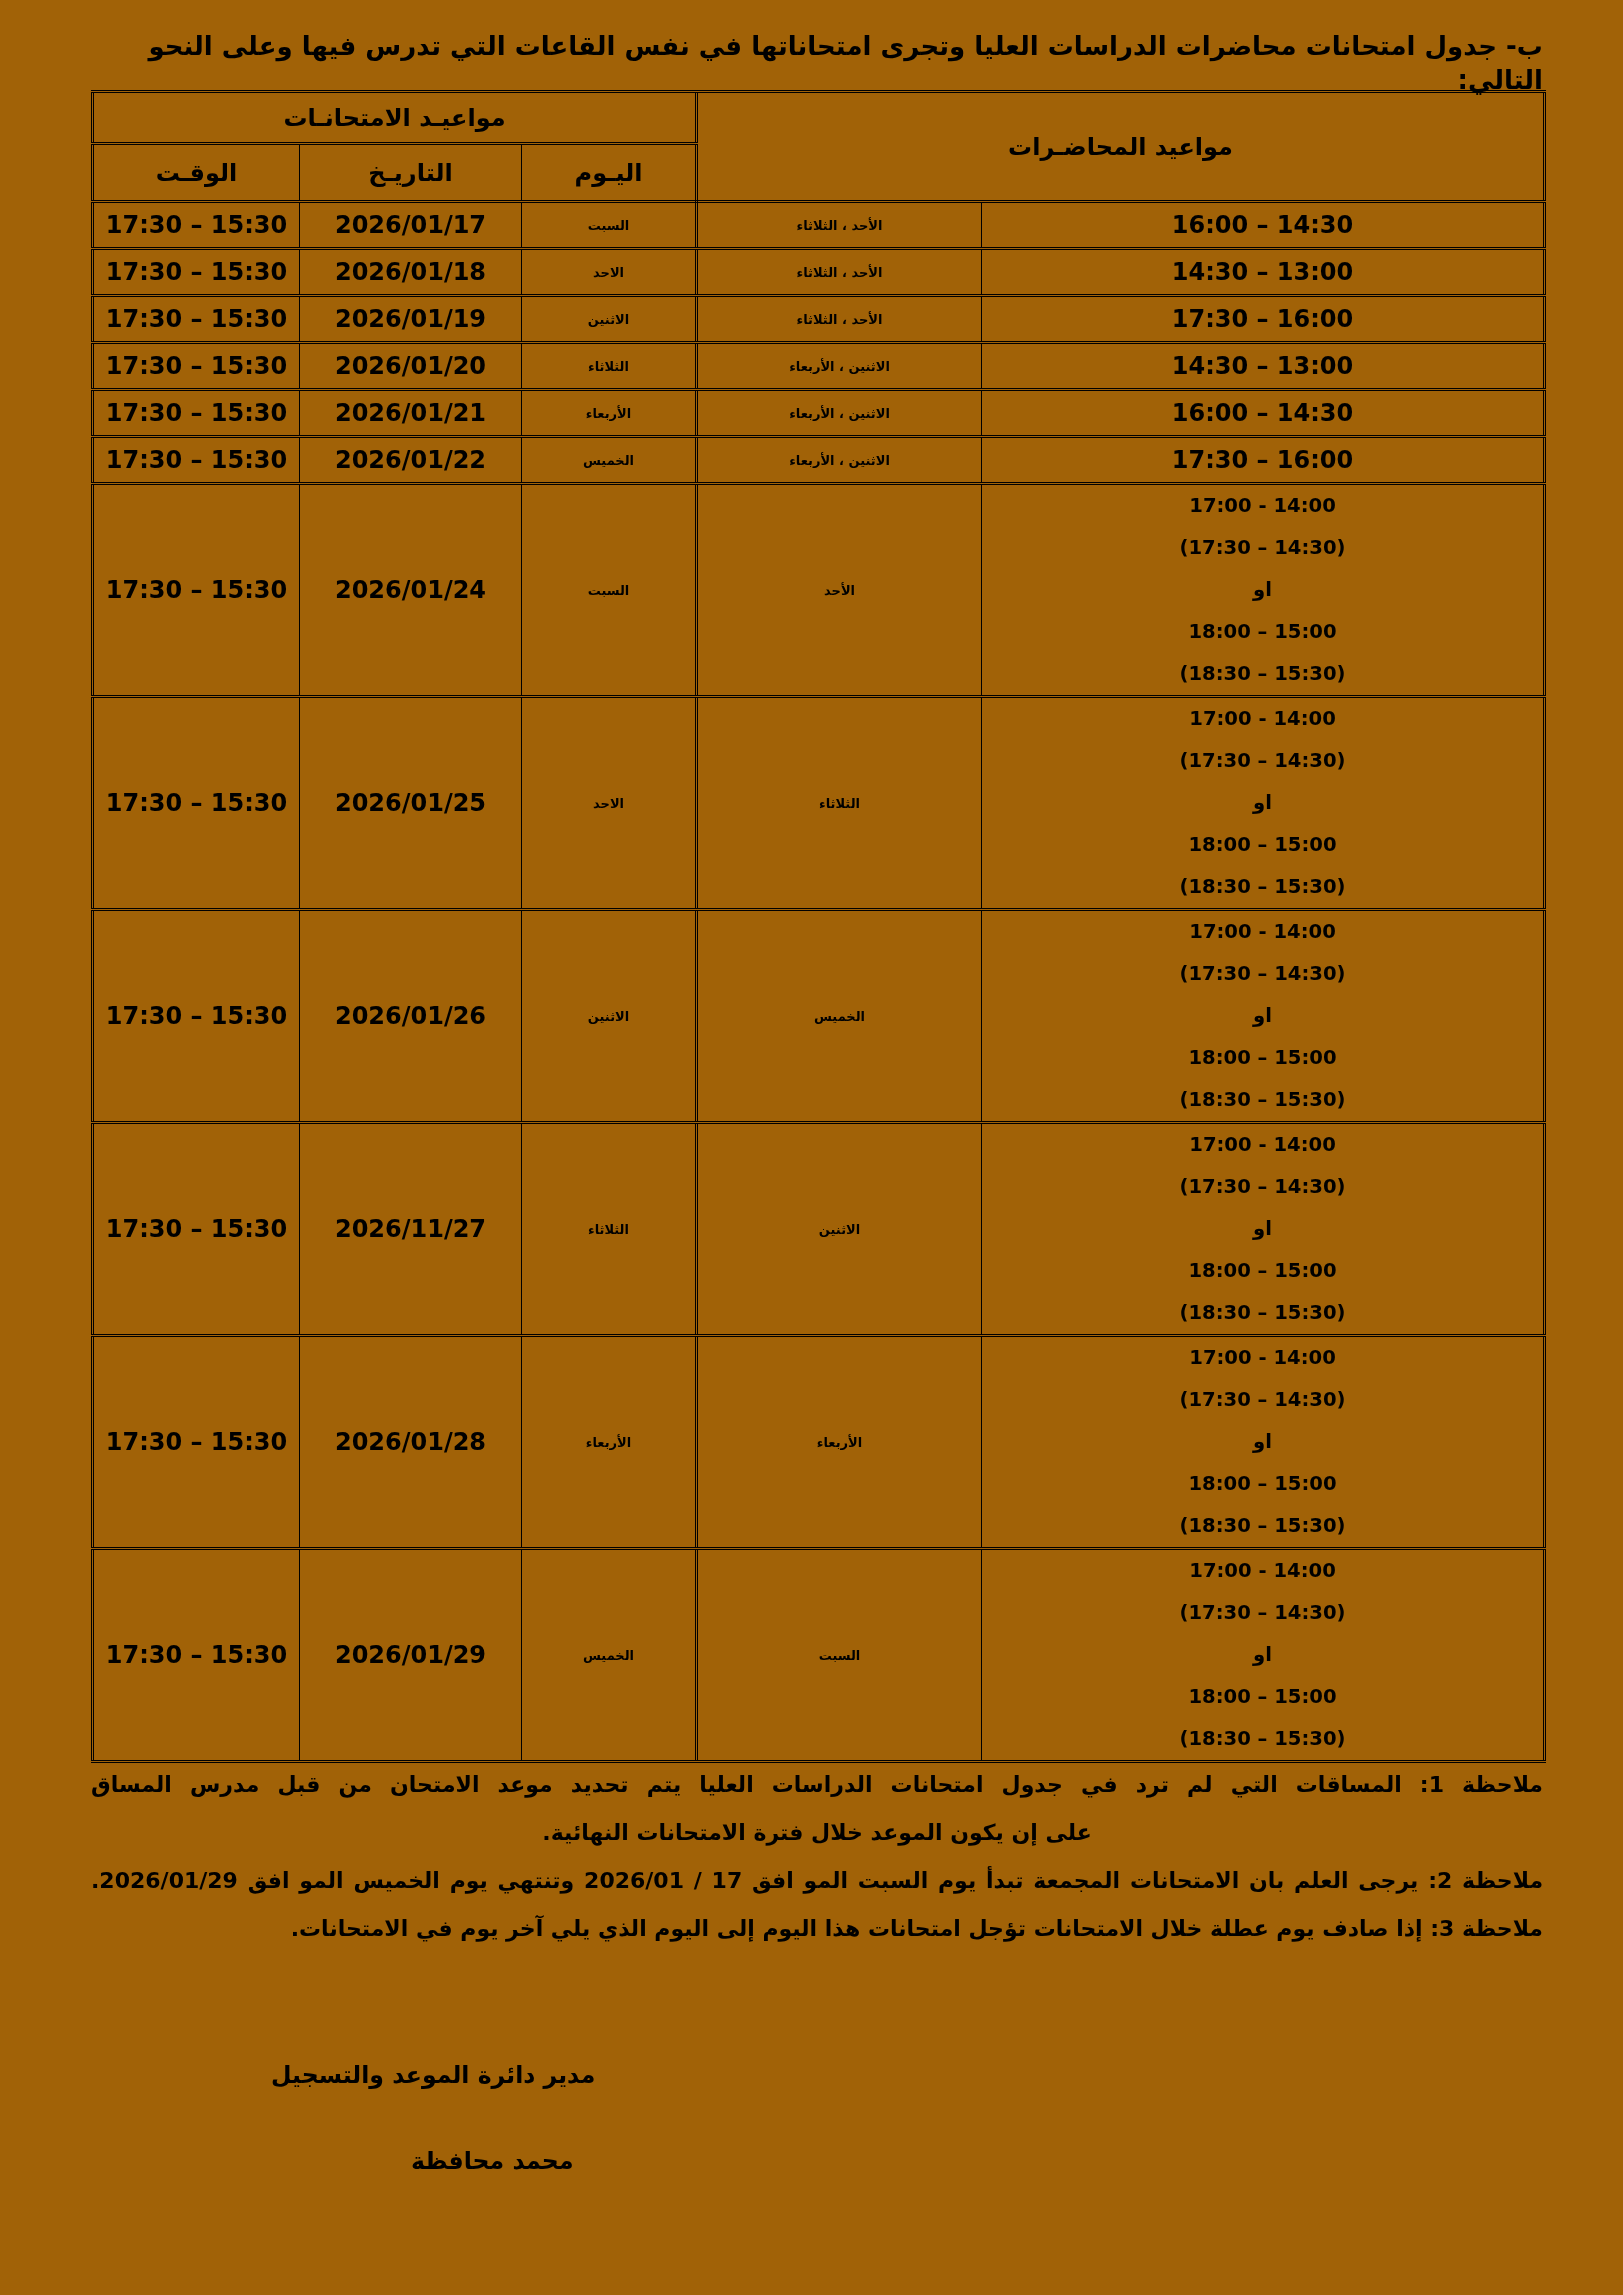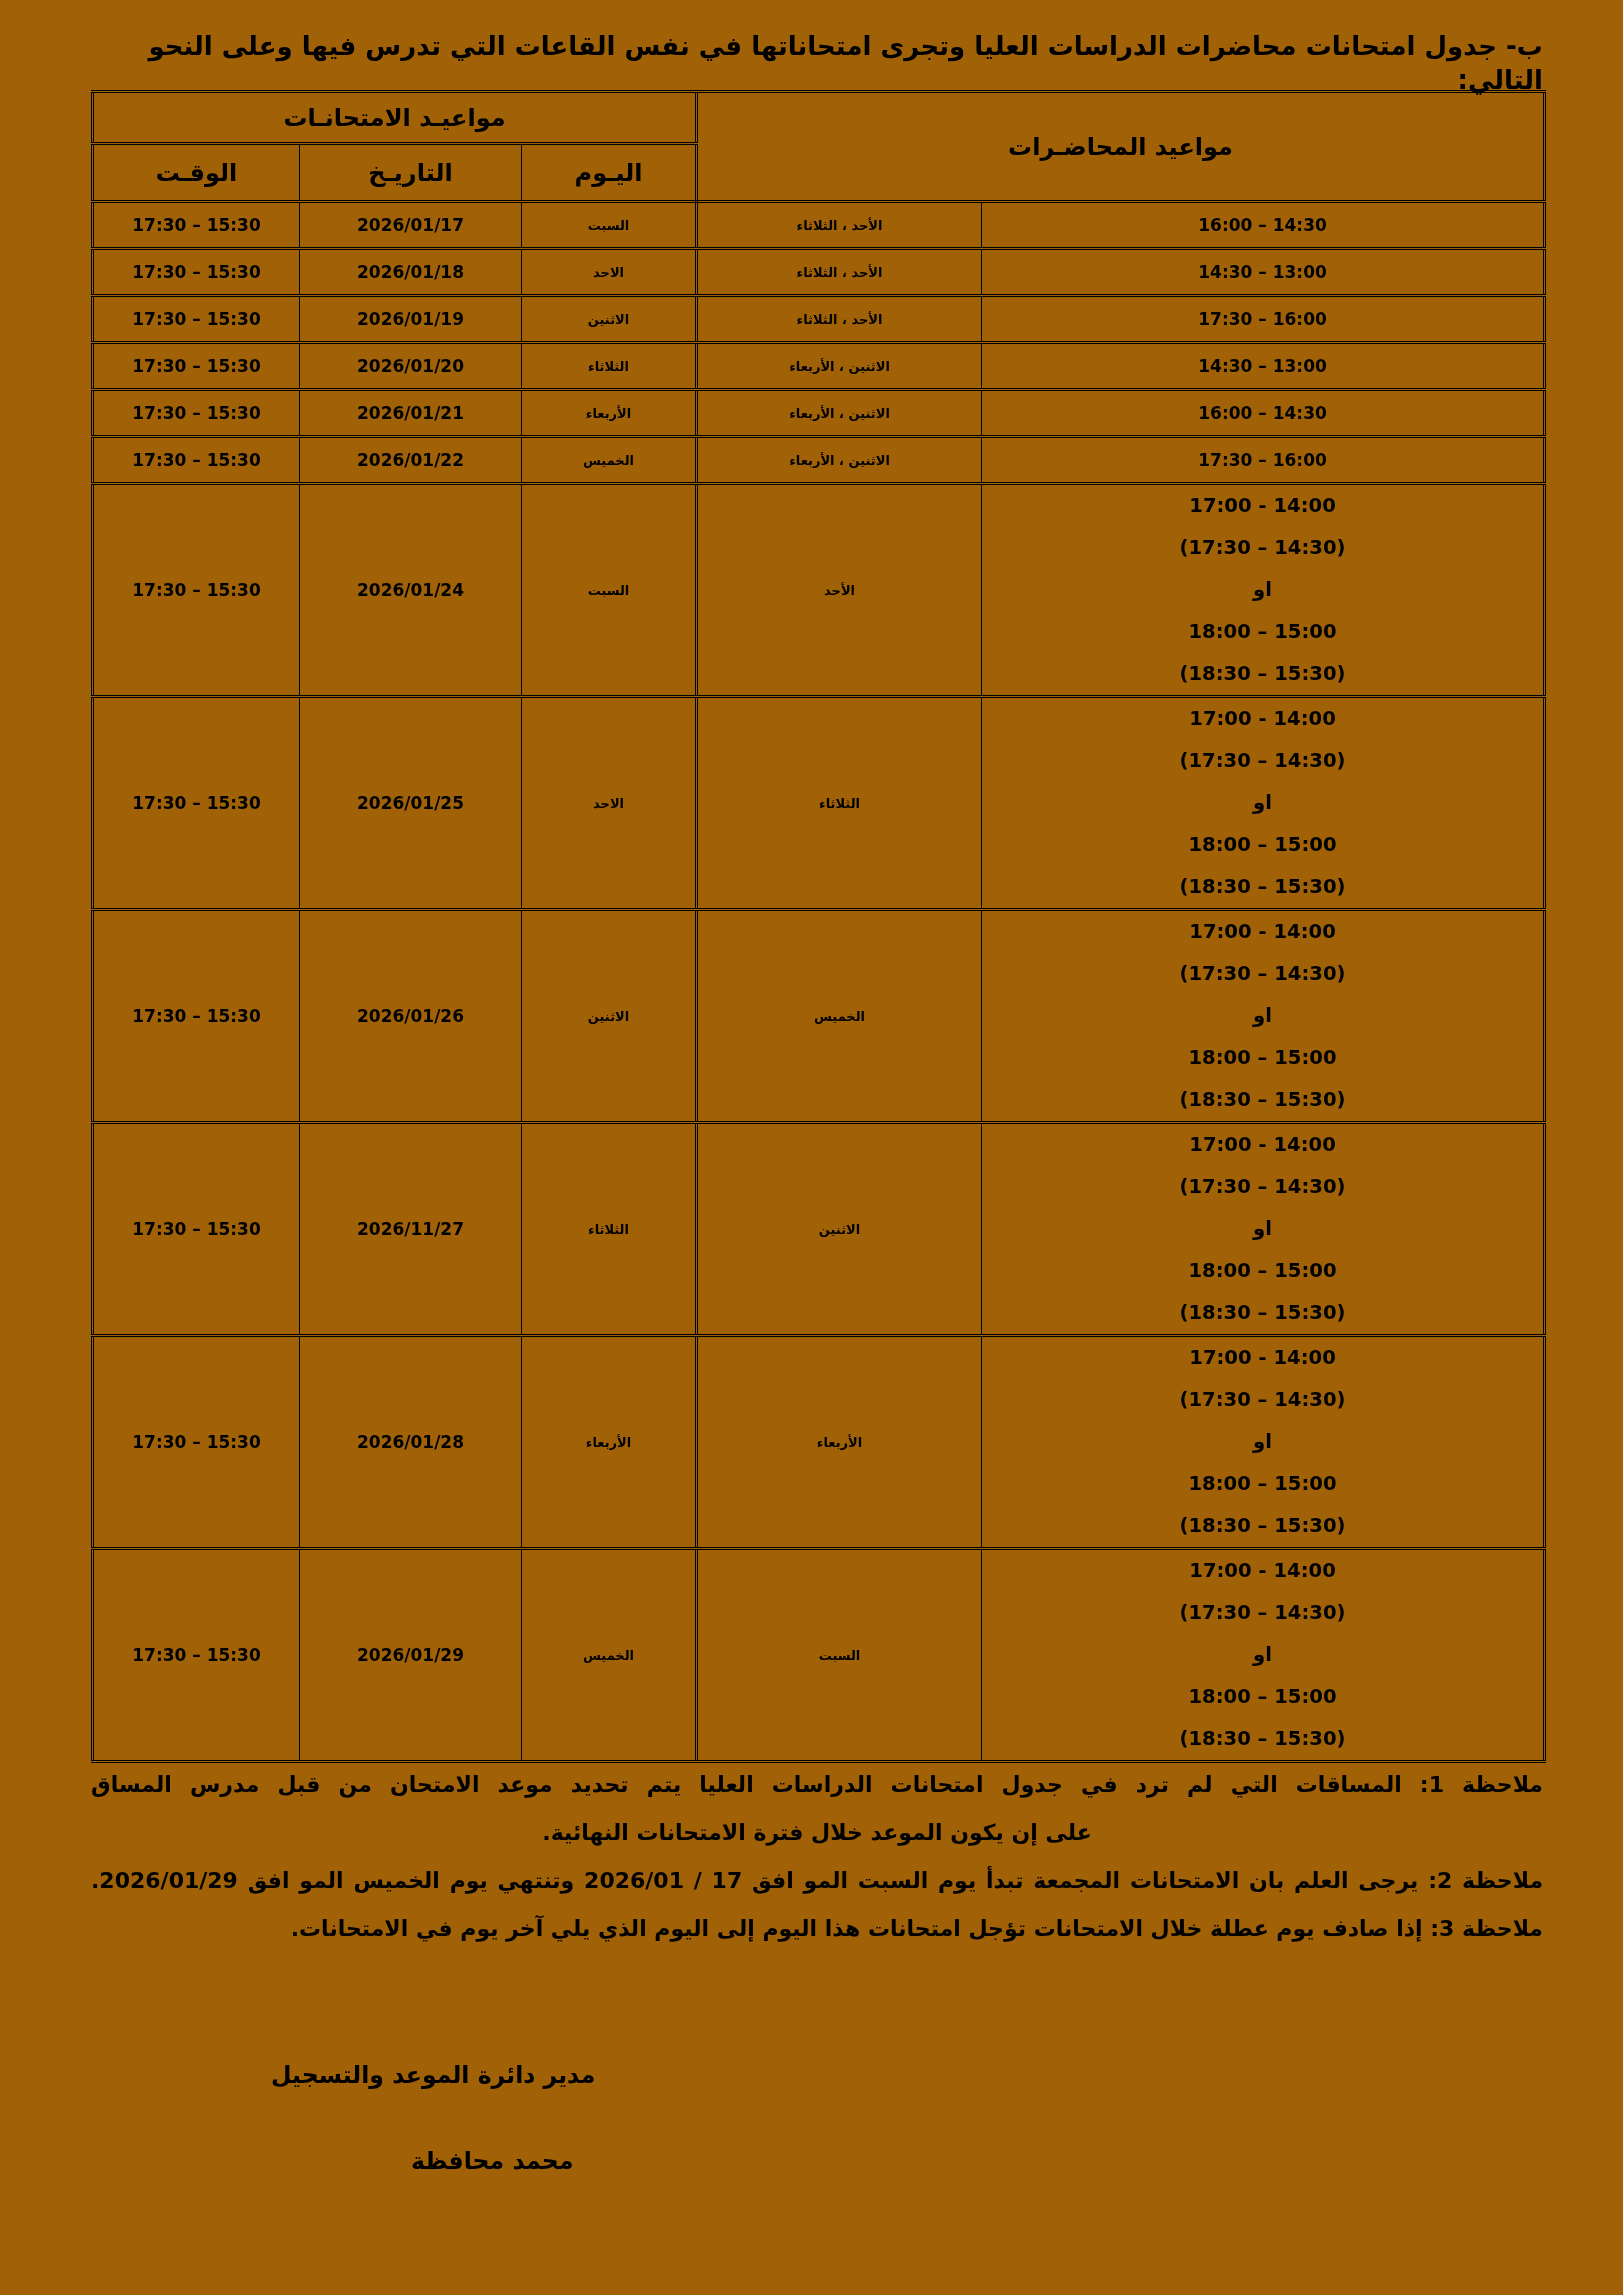--- a/index.html
+++ b/index.html
@@ -42,21 +42,21 @@
     vertical-align:middle;
     padding:0;
     overflow:hidden;
   }
   .sched td.gsep{border-left:3.9px double #000;}
   tr.hdr1{height:52px;}
   tr.hdr2{height:58px;}
   tr.short{height:47px;}
   tr.tall{height:211px;}
   .hcell{direction:rtl;font-size:24px;}
-  .num{direction:ltr;font-size:17px;}
+  .num{direction:ltr;font-size:24px;}
   .ar{direction:rtl;font-size:13px;}
   .tlines div{line-height:42px;font-size:19.6px;direction:ltr;}
   .tlines div.or{direction:rtl;}
   .notes{
     position:absolute;
     left:91px;
     top:1761px;
     width:1452px;
     direction:rtl;
     font-size:22px;

